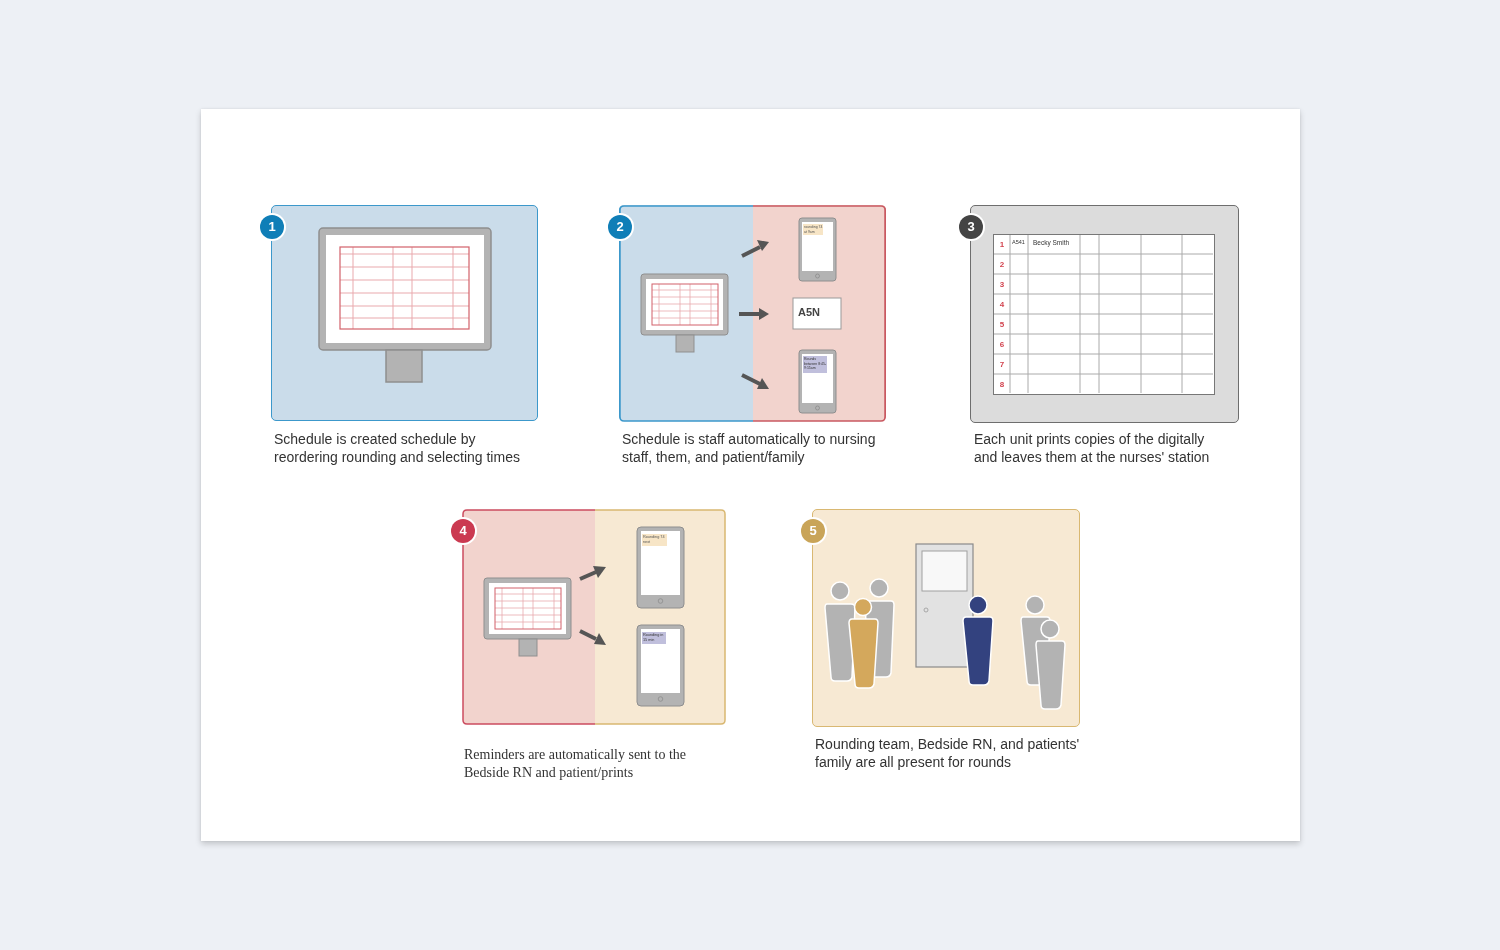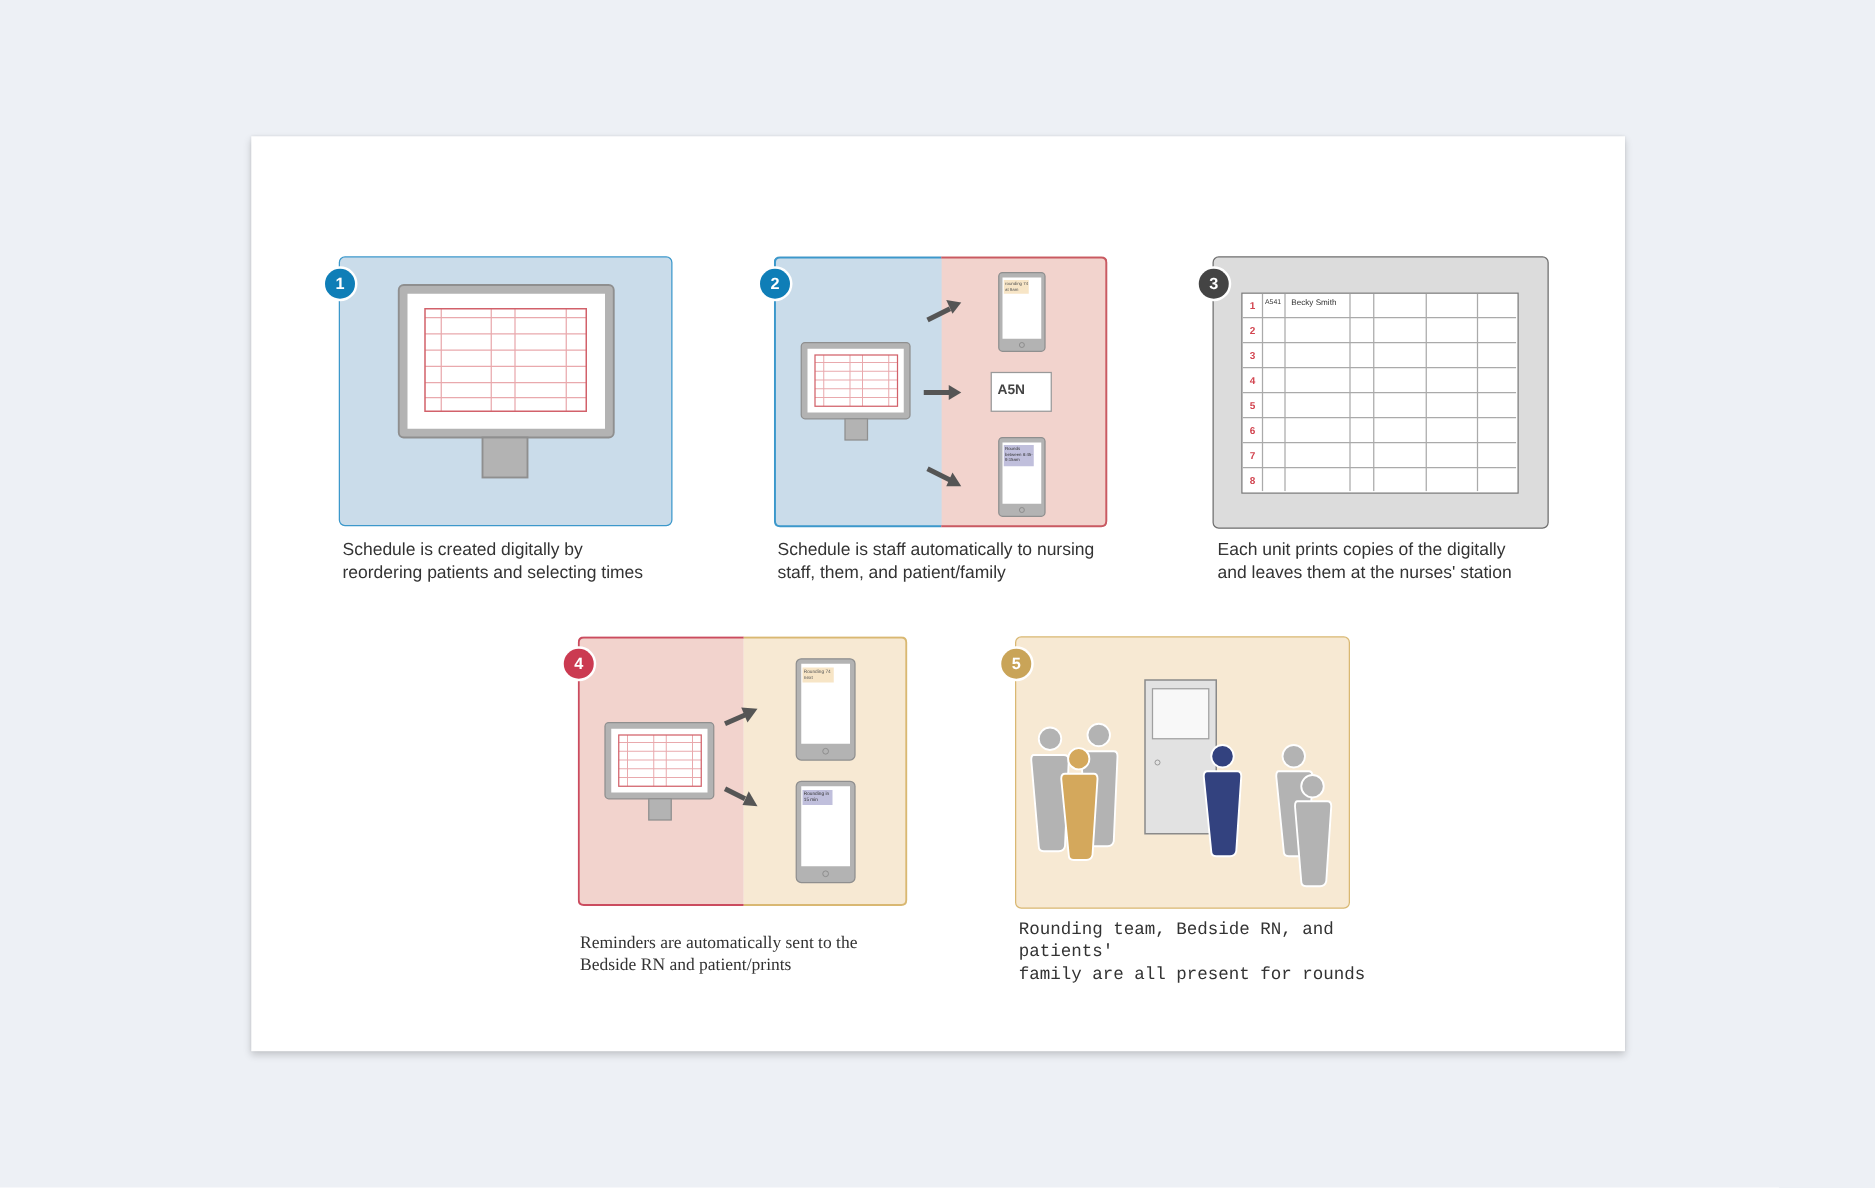--- a/index.html
+++ b/index.html
@@ -44,22 +44,22 @@
       <line x1="81" y1="41" x2="81" y2="123"></line>
       <line x1="121" y1="41" x2="121" y2="123"></line>
       <line x1="140" y1="41" x2="140" y2="123"></line>
       <line x1="181" y1="41" x2="181" y2="123"></line>
     </g>
     <rect x="68" y="41" width="129" height="82" fill="none" stroke="#d2616a" stroke-width="1.2"></rect>
   </svg>
 </div>
 <div class="badge" style="left:260px;top:215px;background:#0f7eb7;box-shadow:0 0 0 2px #fff;">1</div>
 <div class="caption" style="left:274px;top:430px;">
-  <div>Schedule is created digitally by</div>
-  <div>reordering patients and selecting times</div>
+  <div>Schedule is created schedule by</div>
+  <div>reordering rounding and selecting times</div>
 </div>
 
 <div class="panel" style="left:619px;top:205px;width:267px;height:216px;border:1.5px solid #3c98cb;background:linear-gradient(to right,#cadcea 0,#cadcea 133px,#f2d3cd 133px);border-right-color:#c95a62;border-top-color:transparent;border-bottom-color:transparent;">
 </div>
 <svg class="abs" style="left:619px;top:205px;" width="268" height="218">
   <path d="M 134 1 L 5 1 Q 1 1 1 5 L 1 212 Q 1 216 5 216 L 134 216" fill="none" stroke="#3c98cb" stroke-width="1.5"></path>
   <path d="M 134 1 L 262 1 Q 266 1 266 5 L 266 212 Q 266 216 262 216 L 134 216" fill="none" stroke="#c95a62" stroke-width="1.5"></path>
 
   <g>
     <rect x="22" y="69" width="87" height="61" rx="3" fill="#b3b3b3" stroke="#8f8f8f" stroke-width="1"></rect>
@@ -226,16 +226,16 @@
   </g>
 
   <g stroke="#fff" stroke-width="1.5">
     <circle cx="223" cy="96" r="9" fill="#b3b3b3"></circle>
     <path d="M 211 108 L 235 108 Q 238 108 238 112 L 235 172 Q 234 176 230 176 L 219 176 Q 215 176 215 172 L 209 112 Q 209 108 211 108 Z" fill="#b3b3b3"></path>
     <circle cx="238" cy="120" r="9" fill="#b3b3b3"></circle>
     <path d="M 226 132 L 250 132 Q 253 132 253 136 L 249 196 Q 248 200 244 200 L 233 200 Q 229 200 229 196 L 224 136 Q 224 132 226 132 Z" fill="#b3b3b3"></path>
   </g>
 </svg>
 <div class="badge" style="left:801px;top:519px;background:#c9a458;box-shadow:0 0 0 2px #fff;">5</div>
-<div class="caption" style="left:815px;top:735px;width:300px;font-family:Liberation Mono, monospace;">
+<div class="caption" style="left:815px;top:735px;width:300px;">
   <div>Rounding team, Bedside RN, and patients'</div>
   <div>family are all present for rounds</div>
 </div>
 
 </body></html>

